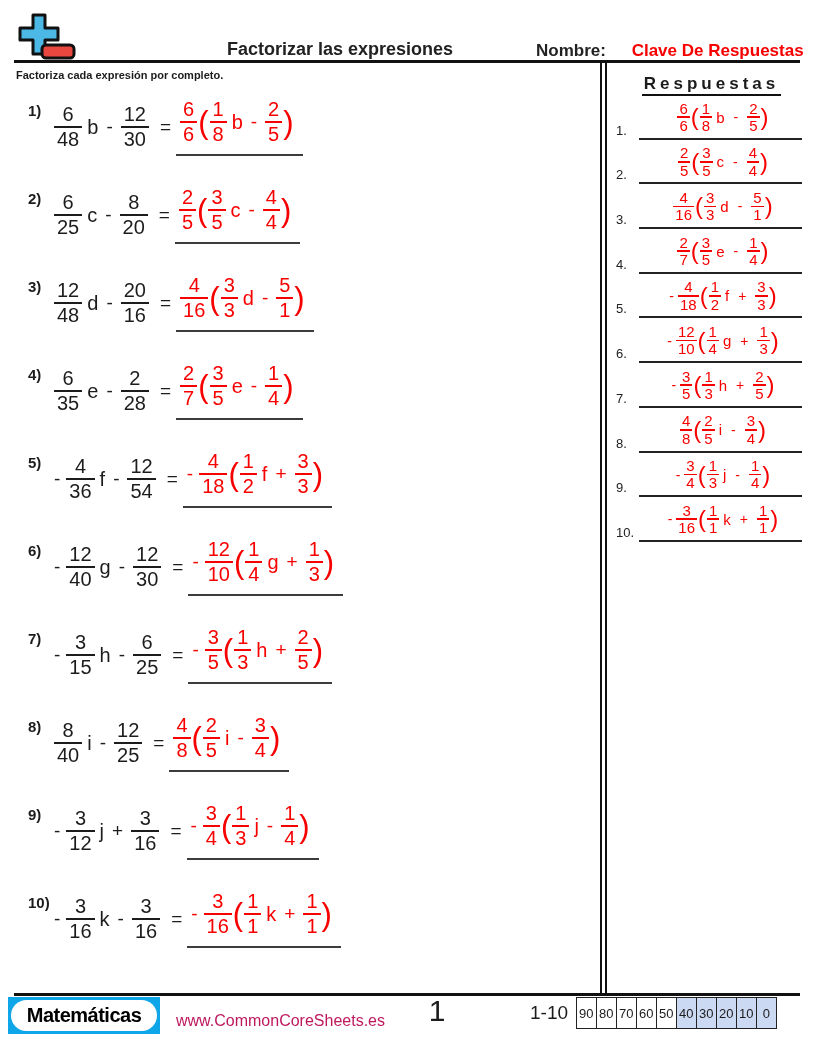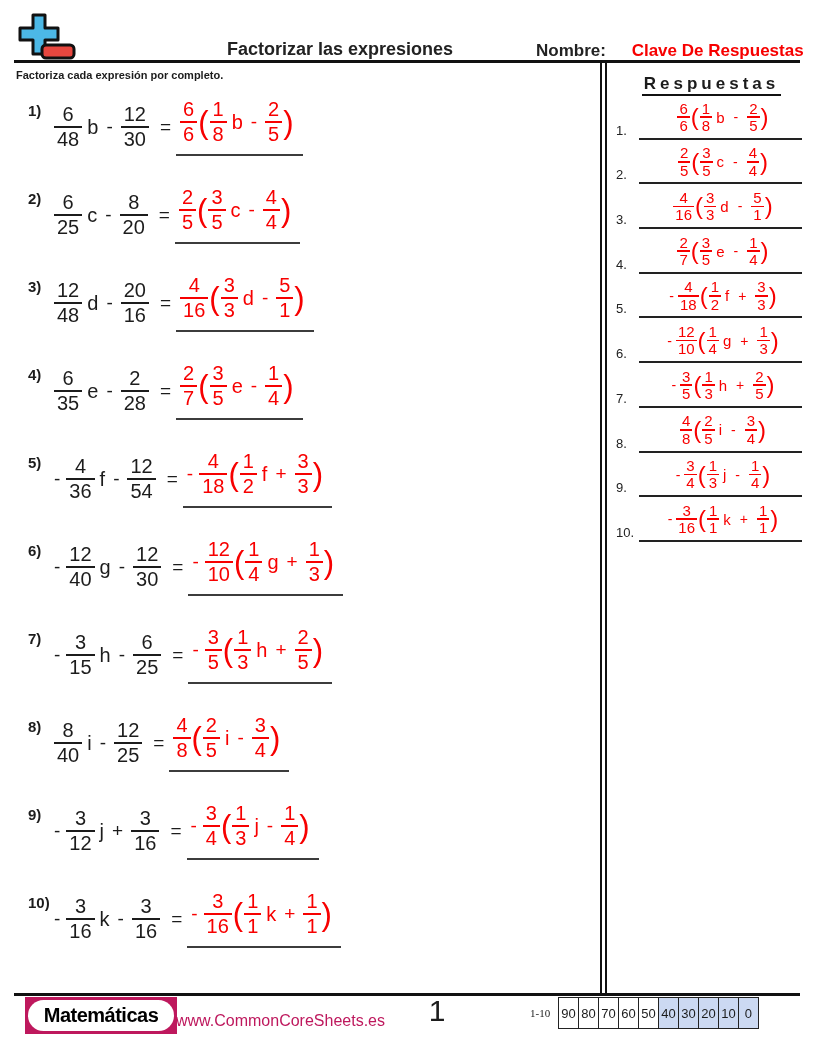--- a/index.html
+++ b/index.html
@@ -67,30 +67,30 @@
   .math-sm { font-size: 15px; }
   .math-sm .fnum, .math-sm .fden { line-height: 1.05; padding: 0 2px; }
   .math-sm .frac .bar { height: 1.7px; }
   .math-sm .mvar { font-size: 15px; margin-left: -2px; }
   .math-sm .op, .math-sm .sign { font-size: 14px; }
   .math-sm .op { margin: 0 3px; }
   .math-sm .sign { margin-right: -2px; }
   .math-sm .paren { font-size: 24px; font-weight: 300; line-height: 1; margin: 0 -5px; }
   
   .footer-rule { position: absolute; left: 14px; right: 16px; top: 993px; height: 3px; background: #111; }
-  .brand-badge { position: absolute; left: 25px; top: 997px; width: 152px; height: 37px; background: #be185d; }
+  .brand-badge { position: absolute; left: 8px; top: 997px; width: 152px; height: 37px; background: #0ea5e9; }
   .brand-pill {
     position: absolute; inset: 3px; background: #fff; border-radius: 18px;
     display: flex; align-items: center; justify-content: center;
   }
   .brand-pill span { font-size: 20px; font-weight: bold; color: #000; letter-spacing: -0.5px; }
   .website { position: absolute; left: 176px; top: 1012px; font-size: 16px; color: #be185d; }
   .page-number { position: absolute; left: 397px; top: 994px; width: 80px; text-align: center; font-size: 30px; }
   .score-bar { position: absolute; left: 530px; top: 997px; display: flex; align-items: center; }
-  .score-label { font-size: 11px; margin-right: 9px; font-family: Liberation Serif, serif; }
+  .score-label { font-size: 19px; margin-right: 9px; }
   .score-cells { display: flex; }
   .score-cell {
     width: 21.5px; height: 32px; border: 1.5px solid #222; margin-left: -1.5px;
     display: flex; align-items: center; justify-content: center;
     font-size: 13px; background: #fff;
   }
   .score-cell.hl { background: var(--score-hl, #ccd9f2); }
 </style>
 </head>
 <body>

